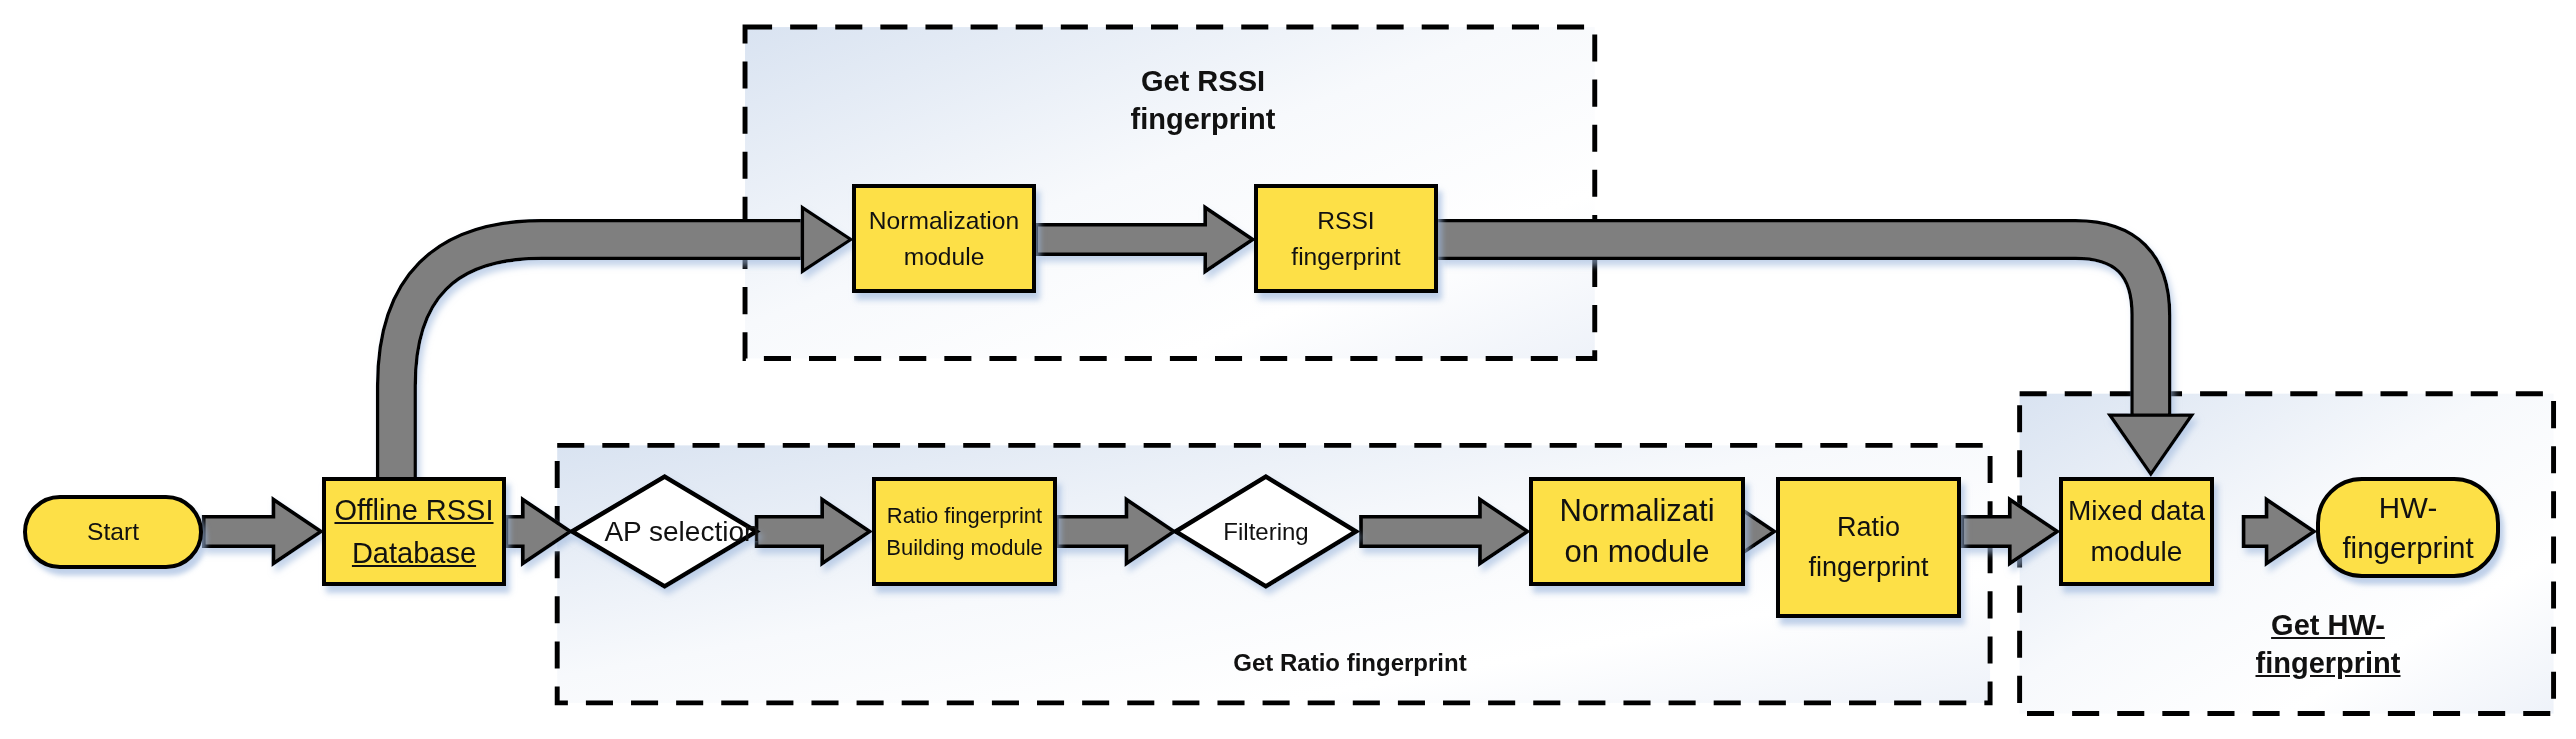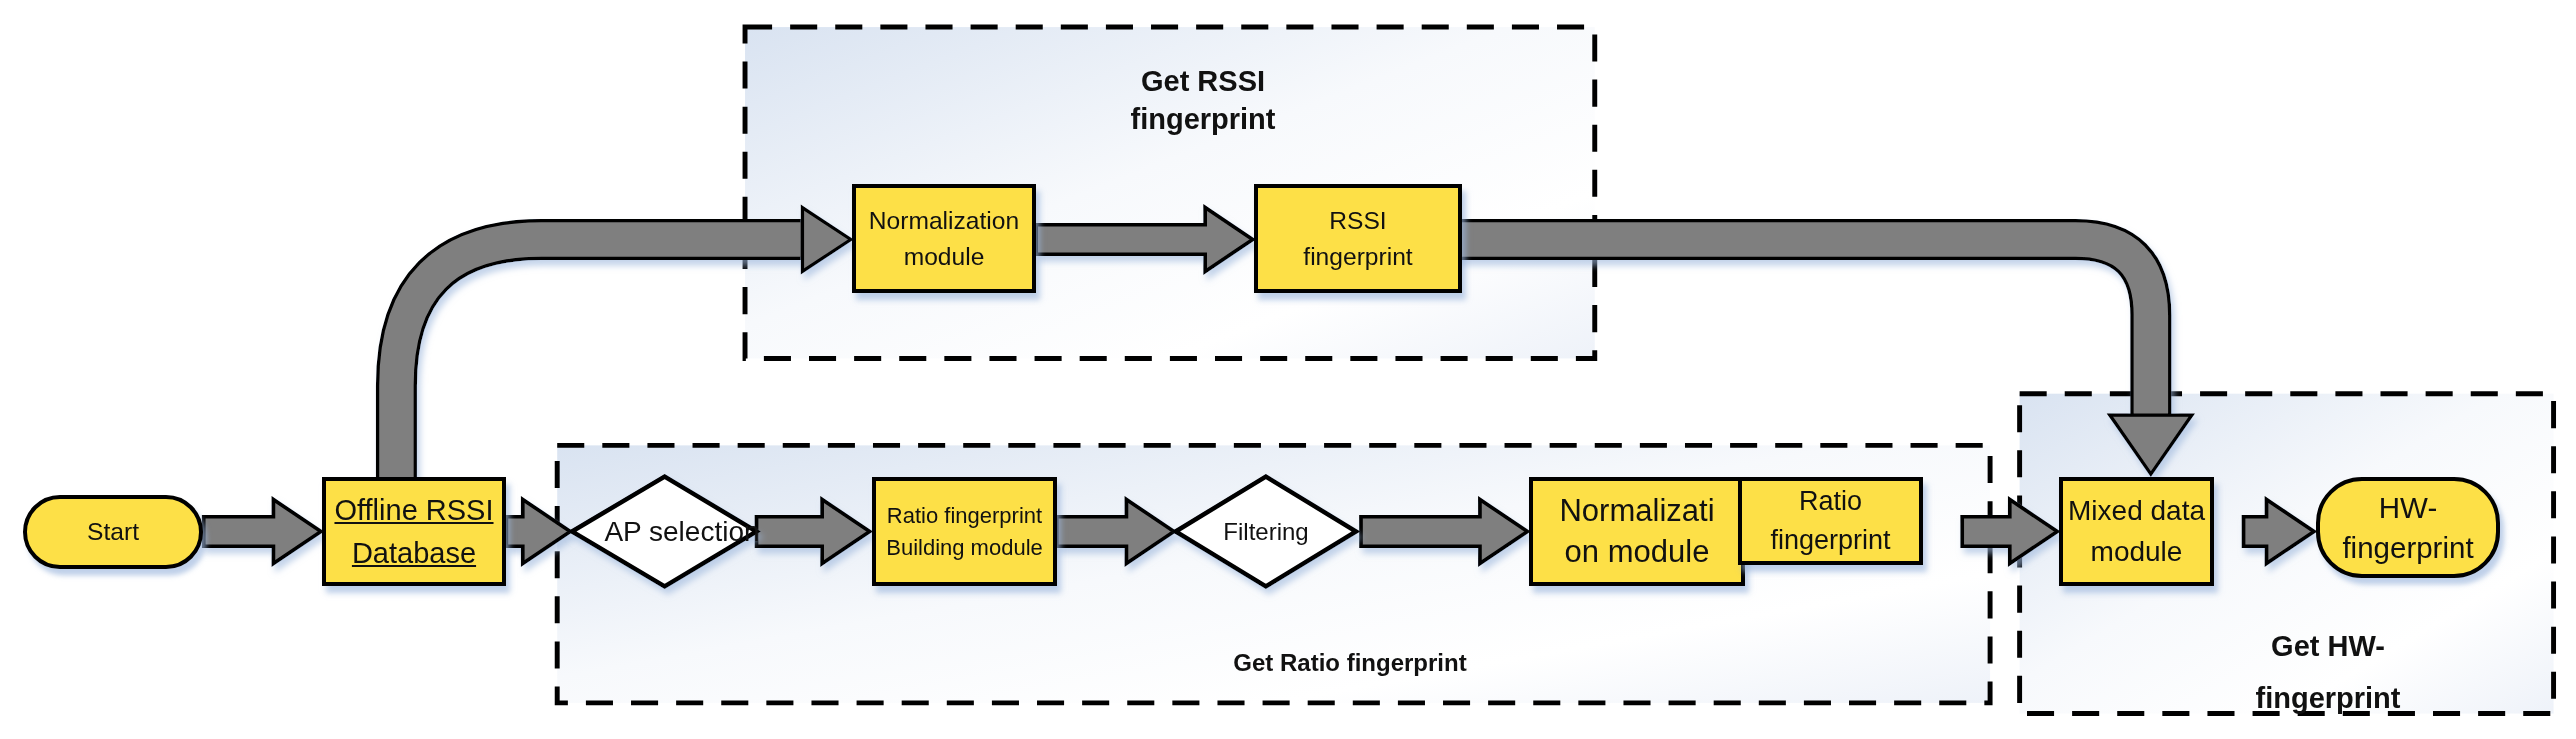--- a/index.html
+++ b/index.html
@@ -75,42 +75,42 @@
 </svg>
 
 <div class="node stadium" style="left:23px;top:495px;width:180px;height:74px;font-size:24.6px;">Start</div>
 
 <div class="node" style="left:322px;top:477px;width:184px;height:109px;font-size:29px;text-decoration:underline;">Offline RSSI
 Database</div>
 
 <div class="node" style="left:852px;top:184px;width:184px;height:109px;font-size:24.6px;">Normalization
 module</div>
 
-<div class="node" style="left:1254px;top:184px;width:208px;height:109px;font-size:24.6px;">RSSI
+<div class="node" style="left:1254px;top:184px;width:184px;height:109px;font-size:24.6px;">RSSI
 fingerprint</div>
 
 <div class="diamond-label" style="left:592px;top:514px;width:180px;height:36px;font-size:28px;">AP selection</div>
 
 <div class="node" style="left:872px;top:477px;width:185px;height:109px;font-size:22px;">Ratio fingerprint
 Building module</div>
 
 <div class="diamond-label" style="left:1176px;top:514px;width:180px;height:36px;font-size:24px;">Filtering</div>
 
 <div class="node" style="left:1529px;top:477px;width:216px;height:109px;font-size:31px;line-height:1.3;">Normalizati
 on module</div>
 
-<div class="node" style="left:1738px;top:477px;width:185px;height:88px;font-size:27px;">Ratio
+<div class="node" style="left:1776px;top:477px;width:185px;height:141px;font-size:27px;">Ratio
 fingerprint</div>
 
 <div class="node" style="left:2059px;top:477px;width:155px;height:109px;font-size:28px;">Mixed data
 module</div>
 
 <div class="node hw-stadium" style="left:2316px;top:477px;width:184px;height:101px;font-size:29.5px;">HW-
 fingerprint</div>
 
 <div class="container-label" style="left:1039px;top:62px;width:328px;font-size:29px;line-height:38px;">Get RSSI
 fingerprint</div>
 
 <div class="container-label" style="left:1186px;top:646px;width:328px;font-size:24px;line-height:34px;">Get Ratio fingerprint</div>
 
-<div class="container-label" style="left:2164px;top:620px;width:328px;font-size:29px;line-height:52px;">Get HW-
+<div class="container-label" style="left:2164px;top:606px;width:328px;font-size:29px;line-height:38px;text-decoration:underline;">Get HW-
 fingerprint</div>
 
 
 </body></html>

